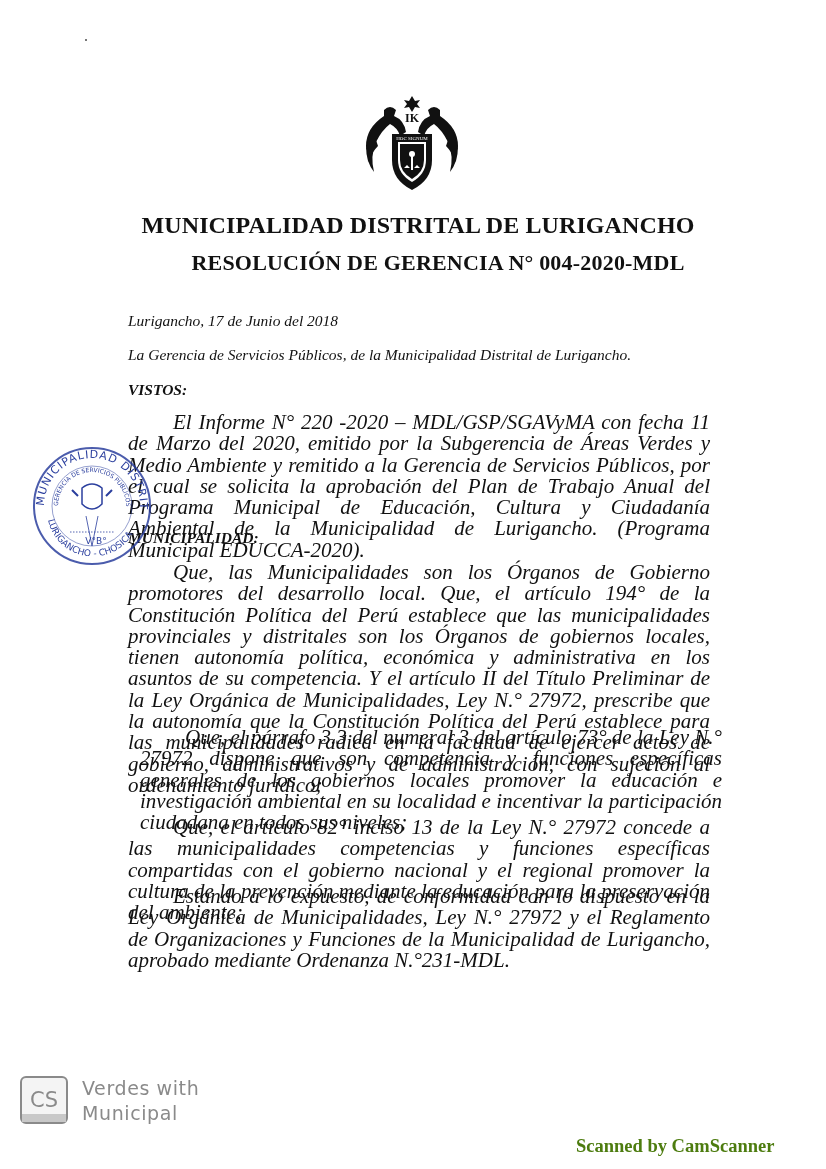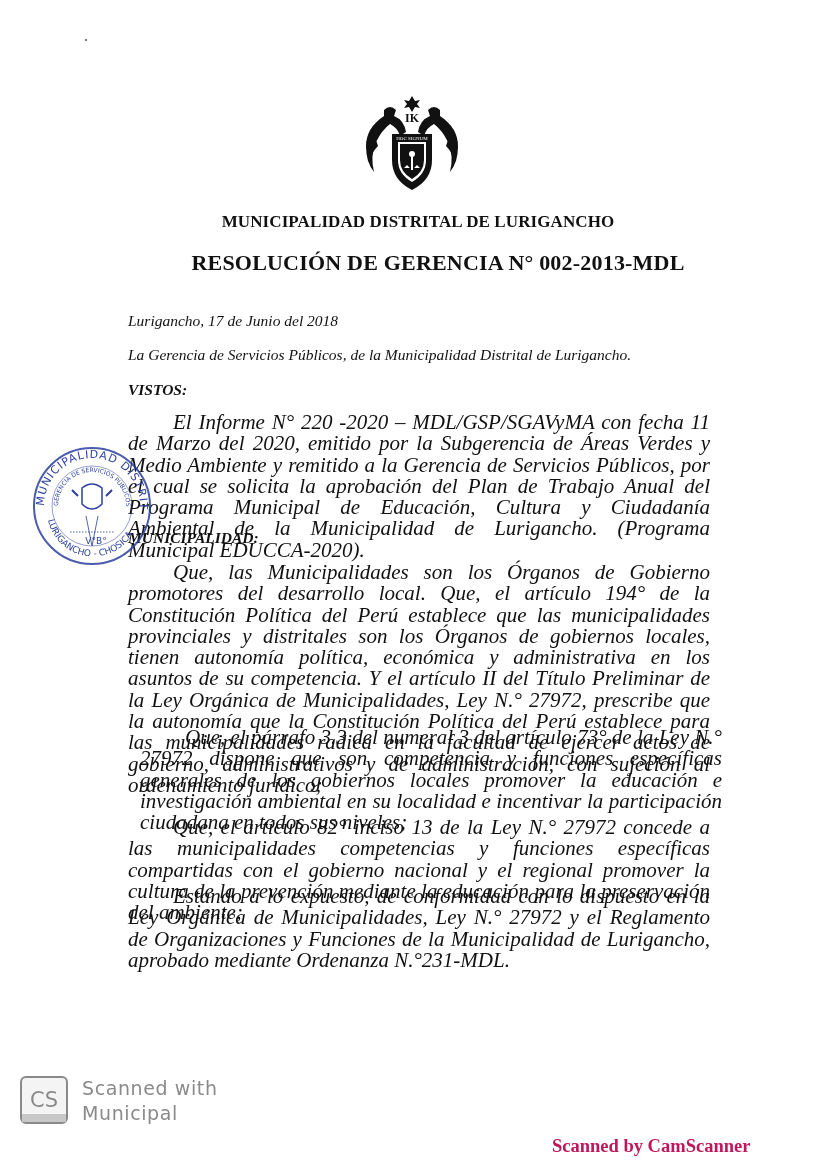--- a/index.html
+++ b/index.html
@@ -3,21 +3,21 @@
   <meta charset="utf-8">
   <style>
     html, body { margin: 0; padding: 0; }
     body {
       width: 826px; height: 1169px; background: #ffffff; position: relative; overflow: hidden;
       font-family: "Liberation Serif", serif; color: #111;
     }
     .crest { position: absolute; left: 364px; top: 94px; width: 96px; height: 100px; }
     .org-title {
       position: absolute; left: 0; width: 826px; top: 212px; text-align: center;
-      font-weight: bold; font-size: 17px; letter-spacing: 0.1px; padding-left: 10px; box-sizing: border-box;
+      font-weight: bold; font-size: 24px; letter-spacing: 0.1px; padding-left: 10px; box-sizing: border-box;
     }
     .res-title {
       position: absolute; left: 0; width: 826px; top: 250px; text-align: center;
       font-weight: bold; font-size: 22px; letter-spacing: 0.2px; padding-left: 50px; box-sizing: border-box;
     }
     .line { position: absolute; left: 128px; font-style: italic; font-size: 15.5px; white-space: nowrap; }
     .date { top: 312px; }
     .issuer { top: 346px; }
     .heading { font-weight: bold; font-size: 15.5px; font-style: italic; }
     .vistos { top: 381px; font-style: italic; }
@@ -31,22 +31,22 @@
     .p2 { top: 727px; margin-left: 12px; }
     .p3 { top: 817px; }
     .p4 { top: 886px; }
     .stamp { position: absolute; left: 26px; top: 436px; width: 130px; height: 135px; }
     .cs-logo { position: absolute; left: 20px; top: 1076px; width: 48px; height: 48px; }
     .cs-text {
       position: absolute; left: 82px; top: 1076px; font-family: "DejaVu Sans", sans-serif;
       color: #8a8a8a; font-size: 19px; line-height: 25px; letter-spacing: 0.6px;
     }
     .scanned-by {
-      position: absolute; left: 552px; top: 1136px; font-family: "Liberation Serif", serif;
-      font-weight: bold; font-size: 18.5px; color: #be185d;
+      position: absolute; left: 576px; top: 1136px; font-family: "Liberation Serif", serif;
+      font-weight: bold; font-size: 18.5px; color: #4d7c0f;
     }
     .speck { position: absolute; left: 85px; top: 39px; width: 2px; height: 2px; background: #777; }
   </style>
 </head>
 <body>
 
 <div class="speck"></div>
 
 <svg class="crest" viewBox="0 0 96 100">
 
@@ -62,21 +62,21 @@
   <path d="M28 40 h40 v26 q0 20 -20 30 q-20 -10 -20 -30z" fill="#111"></path>
   <path d="M34 48 h28 v18 q0 14 -14 22 q-14 -8 -14 -22z" fill="#fff"></path>
   <path d="M36 50 h24 v16 q0 12 -12 19 q-12 -7 -12 -19z" fill="#111"></path>
   <circle cx="48" cy="60" r="3" fill="#fff"></circle>
   <rect x="47" y="62" width="2" height="14" fill="#fff"></rect>
   <path d="M40 74 l3 -3 3 3z M50 74 l3 -3 3 3z" fill="#fff"></path>
   <text x="48" y="46" text-anchor="middle" font-family="Liberation Serif, serif" font-size="5" fill="#fff">HOC SIGNUM</text>
 </svg>
 
 <div class="org-title">MUNICIPALIDAD DISTRITAL DE LURIGANCHO</div>
-<div class="res-title">RESOLUCIÓN DE GERENCIA N° 002-2013-MDL</div>
+<div class="res-title">RESOLUCIÓN DE GERENCIA N° 004-2020-MDL</div>
 
 <div class="line date">Lurigancho, 17 de Junio del 2018</div>
 <div class="line issuer">La Gerencia de Servicios Públicos, de la Municipalidad Distrital de Lurigancho.</div>
 
 <div class="line heading vistos">VISTOS:</div>
 <p class="para p-vistos">El Informe N° 220 -2020 – MDL/GSP/SGAVyMA con fecha 11 de Marzo del 2020, emitido por la Subgerencia de Áreas Verdes y Medio Ambiente y remitido a la Gerencia de Servicios Públicos, por el cual se solicita la aprobación del Plan de Trabajo Anual del Programa Municipal de Educación, Cultura y Ciudadanía Ambiental de la Municipalidad de Lurigancho. (Programa Municipal EDUCCA-2020).</p>
 
 <div class="line heading considerando">MUNICIPALIDAD:</div>
 <p class="para p1">Que, las Municipalidades son los Órganos de Gobierno promotores del desarrollo local. Que, el artículo 194° de la Constitución Política del Perú establece que las municipalidades provinciales y distritales son los Órganos de gobiernos locales, tienen autonomía política, económica y administrativa en los asuntos de su competencia. Y el artículo II del Título Preliminar de la Ley Orgánica de Municipalidades, Ley N.° 27972, prescribe que la autonomía que la Constitución Política del Perú establece para las municipalidades radica en la facultad de ejercer actos de gobierno, administrativos y de administración, con sujeción al ordenamiento jurídico;</p>
 <p class="para p2">Que, el párrafo 3.3 del numeral 3 del artículo 73° de la Ley N.° 27972 dispone que son competencia y funciones específicas generales de los gobiernos locales promover la educación e investigación ambiental en su localidad e incentivar la participación ciudadana en todos sus niveles;</p>
@@ -106,17 +106,17 @@
   <line x1="44" y1="96" x2="88" y2="96" stroke="#2b3f9e" stroke-width="0.8" stroke-dasharray="1.5,1.5"></line>
   <text x="70" y="108" text-anchor="middle" font-family="DejaVu Sans, sans-serif" font-size="9" fill="#2b3f9e">V°B°</text>
 </svg>
 
 <svg class="cs-logo" viewBox="0 0 48 48">
   <rect x="1" y="1" width="46" height="46" rx="5" fill="#f4f4f4" stroke="#8a8a8a" stroke-width="2"></rect>
   <rect x="2" y="38" width="44" height="8" fill="#c8c8c8"></rect>
   <text x="24" y="31" text-anchor="middle" font-family="DejaVu Sans, sans-serif" font-size="21" fill="#8a8a8a">CS</text>
 </svg>
 <div class="cs-text">
-  <div>Scanned with</div>
+  <div>Verdes with</div>
   <div>Municipal</div>
 </div>
 
 <div class="scanned-by">Scanned by CamScanner</div>
 
 </body></html>

